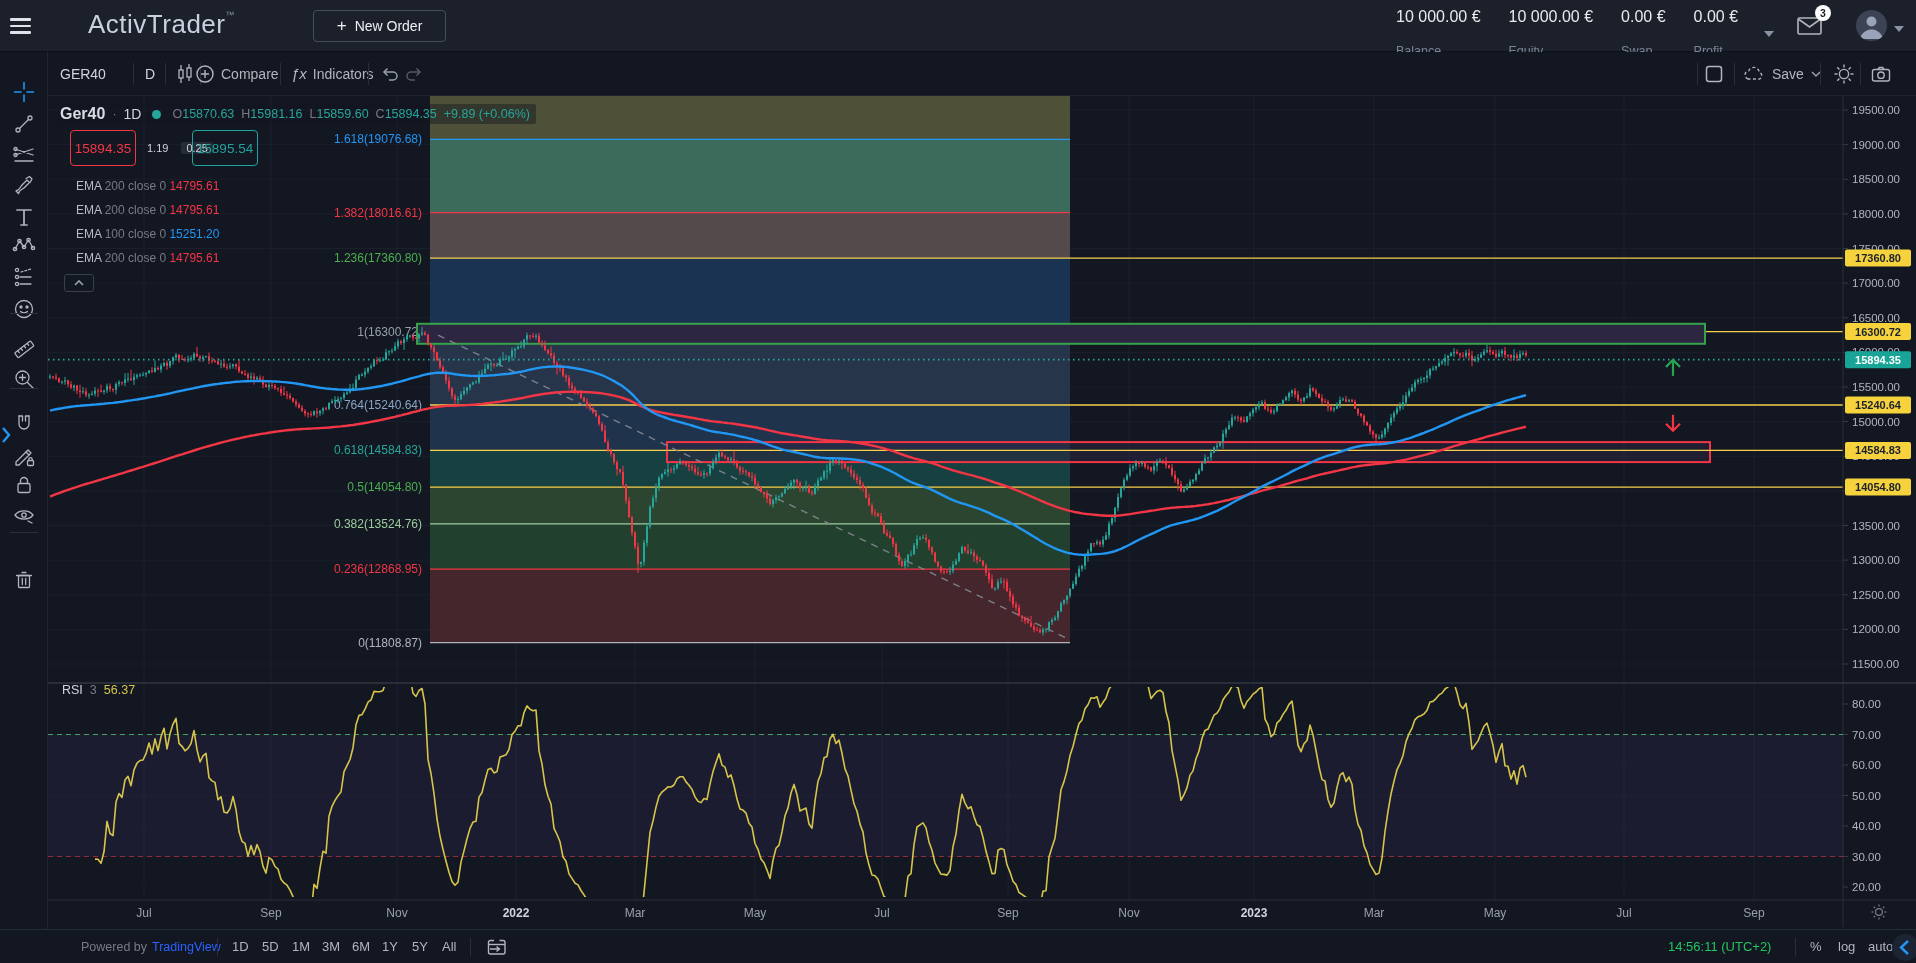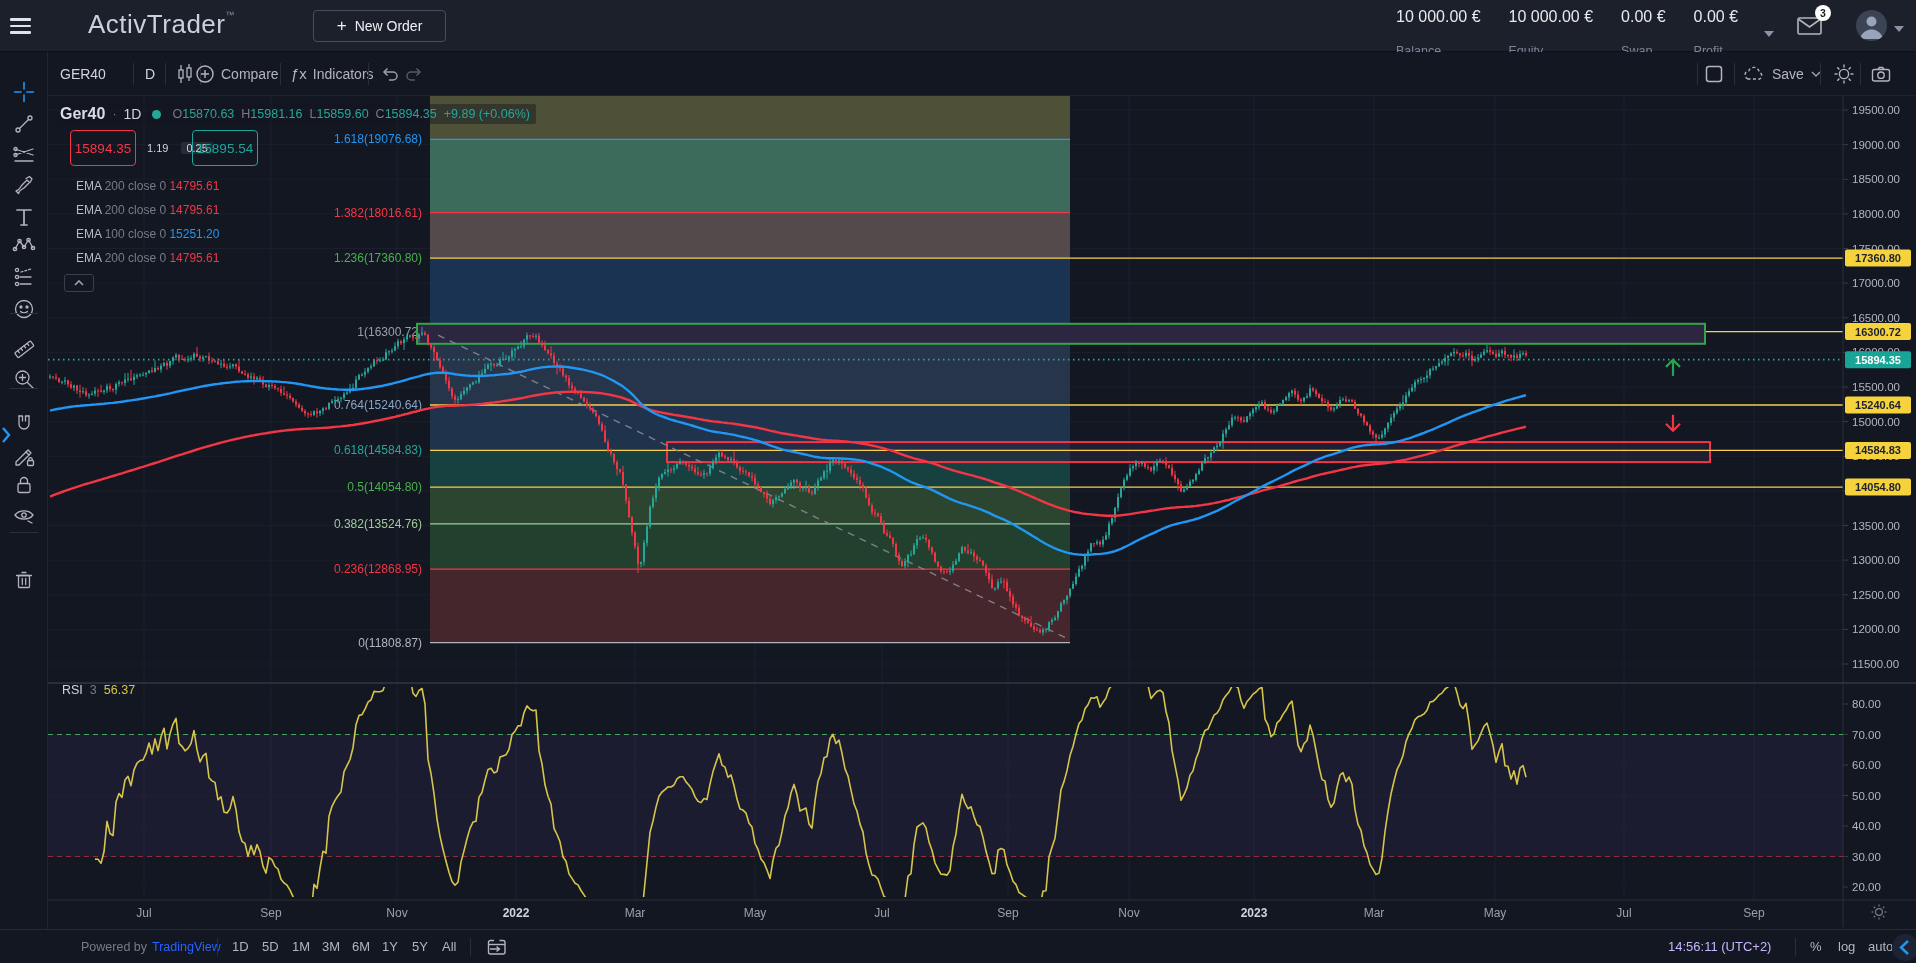--- a/index.html
+++ b/index.html
@@ -62,21 +62,21 @@
   #rsi-label{position:absolute;left:14px;top:587px;z-index:5;font-size:12.5px;display:flex;gap:7px}
   #rsi-label .n{color:#d1d4dc}
   #rsi-label .p{color:#787b86}
   #rsi-label .v{color:#d6c54a}
   
   #bottombar{position:absolute;left:0;top:929px;width:1916px;height:34px;background:#131722;border-top:1px solid #262b38;overflow:hidden}
   .bb-item{position:absolute;top:0;height:33px;display:flex;align-items:center;color:#b2b5be;font-size:13px;cursor:pointer}
   .bb-sep{position:absolute;top:8px;width:1px;height:18px;background:#2a2e39}
   #powered{position:absolute;left:81px;top:0;height:33px;display:flex;align-items:center;gap:5px;font-size:12.5px;color:#787b86}
   #tv-link{color:#2962ff;cursor:pointer}
-  #clock{position:absolute;left:1668px;top:0;height:33px;display:flex;align-items:center;color:#c4b5fd;font-size:13px}
+  #clock{position:absolute;left:1668px;top:0;height:33px;display:flex;align-items:center;color:#22c55e;font-size:13px}
   #auto-clip{position:absolute;left:1868px;top:0;width:28px;height:33px;overflow:hidden}
   #collapse-circle{position:absolute;left:1892px;top:4px;width:27px;height:27px;border-radius:14px;background:#1c2333;cursor:pointer}
   svg text{user-select:none}
 </style>
 </head>
 <body>
 <div id="app">
 
 <div id="topbar">
   <div id="hamburger">
@@ -144,21 +144,21 @@
   <div class="tb-sep" style="left:152px"></div>
   <div class="tb-item" style="left:147px">
     <svg width="20" height="20" viewBox="0 0 20 20">
           <circle cx="10" cy="10" r="8" fill="none" stroke="#b2b5be" stroke-width="1.4"></circle>
           <path d="M10 6v8M6 10h8" stroke="#b2b5be" stroke-width="1.4"></path>
         </svg>
     <span>Compare</span>
   </div>
   <div class="tb-sep" style="left:232px"></div>
   <div class="tb-item" style="left:243px">
-    <span style="font-size:15px;color:#b2b5be">ƒx</span>
+    <span style="font-style:italic;font-size:15px;color:#b2b5be">ƒx</span>
     <span>Indicators</span>
   </div>
   <div class="tb-sep" style="left:320px"></div>
   <div class="tb-item" style="left:332px">
     <svg width="20" height="18" viewBox="0 0 20 18">
           <path d="M4 7 H13 a4 4 0 0 1 0 8 H9" fill="none" stroke="#9aa0ab" stroke-width="1.5"></path>
           <path d="M7.5 3.5 L4 7 L7.5 10.5" fill="none" stroke="#9aa0ab" stroke-width="1.5"></path>
         </svg>
   </div>
   <div class="tb-item" style="left:356px">

